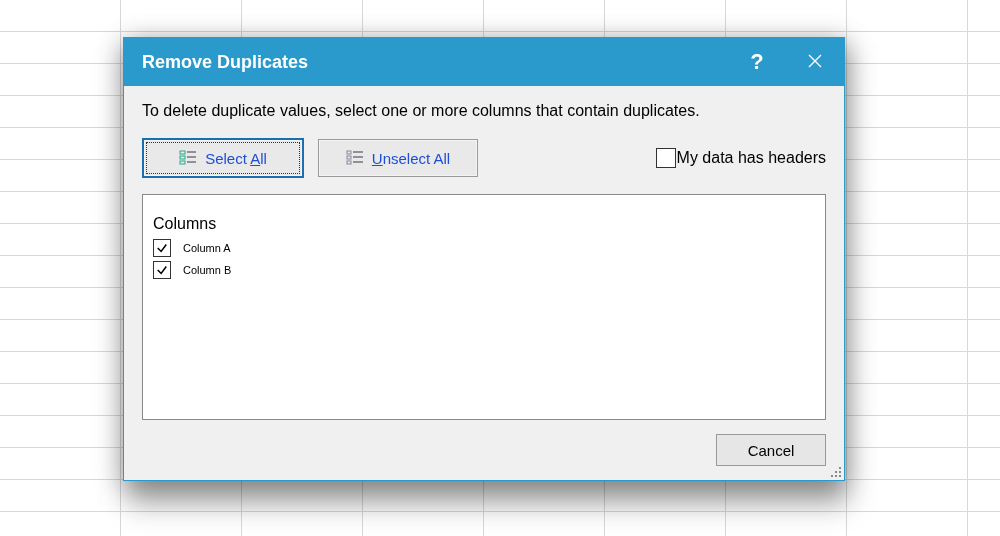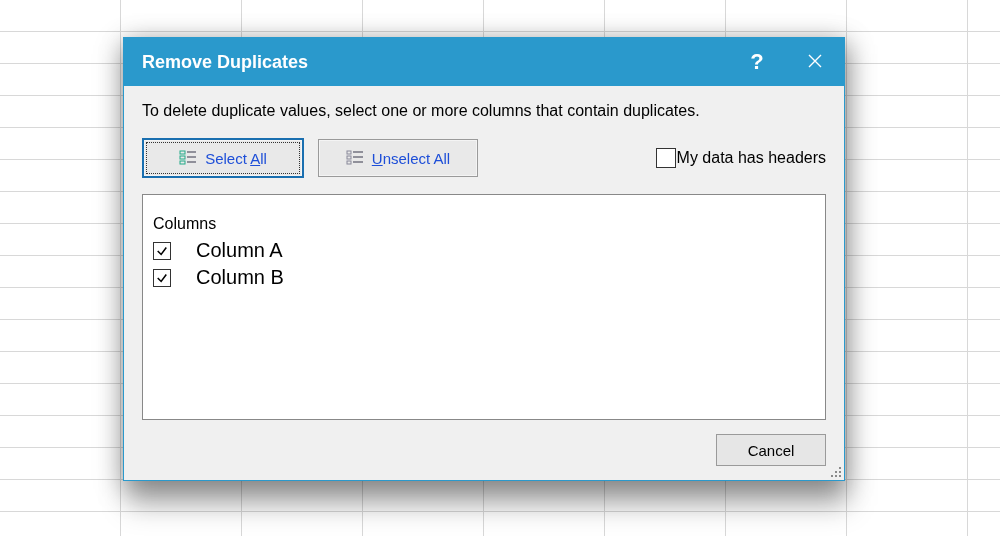--- a/index.html
+++ b/index.html
@@ -148,23 +148,23 @@
     padding: 18px 10px 6px 10px;
     overflow: hidden;
   }
   .listbox .listhdr {
     font-size: 16px;
     padding: 2px 0 4px 0;
   }
   .listrow {
     display: flex;
     align-items: center;
-    gap: 25px;
+    gap: 12px;
     padding: 2px 0;
-    font-size: 20px;
+    font-size: 11px;
   }
 
   .footer {
     display: flex;
     justify-content: flex-end;
     gap: 14px;
     padding: 14px 0 0 0;
     position: relative;
   }
   .dlgbtn {

